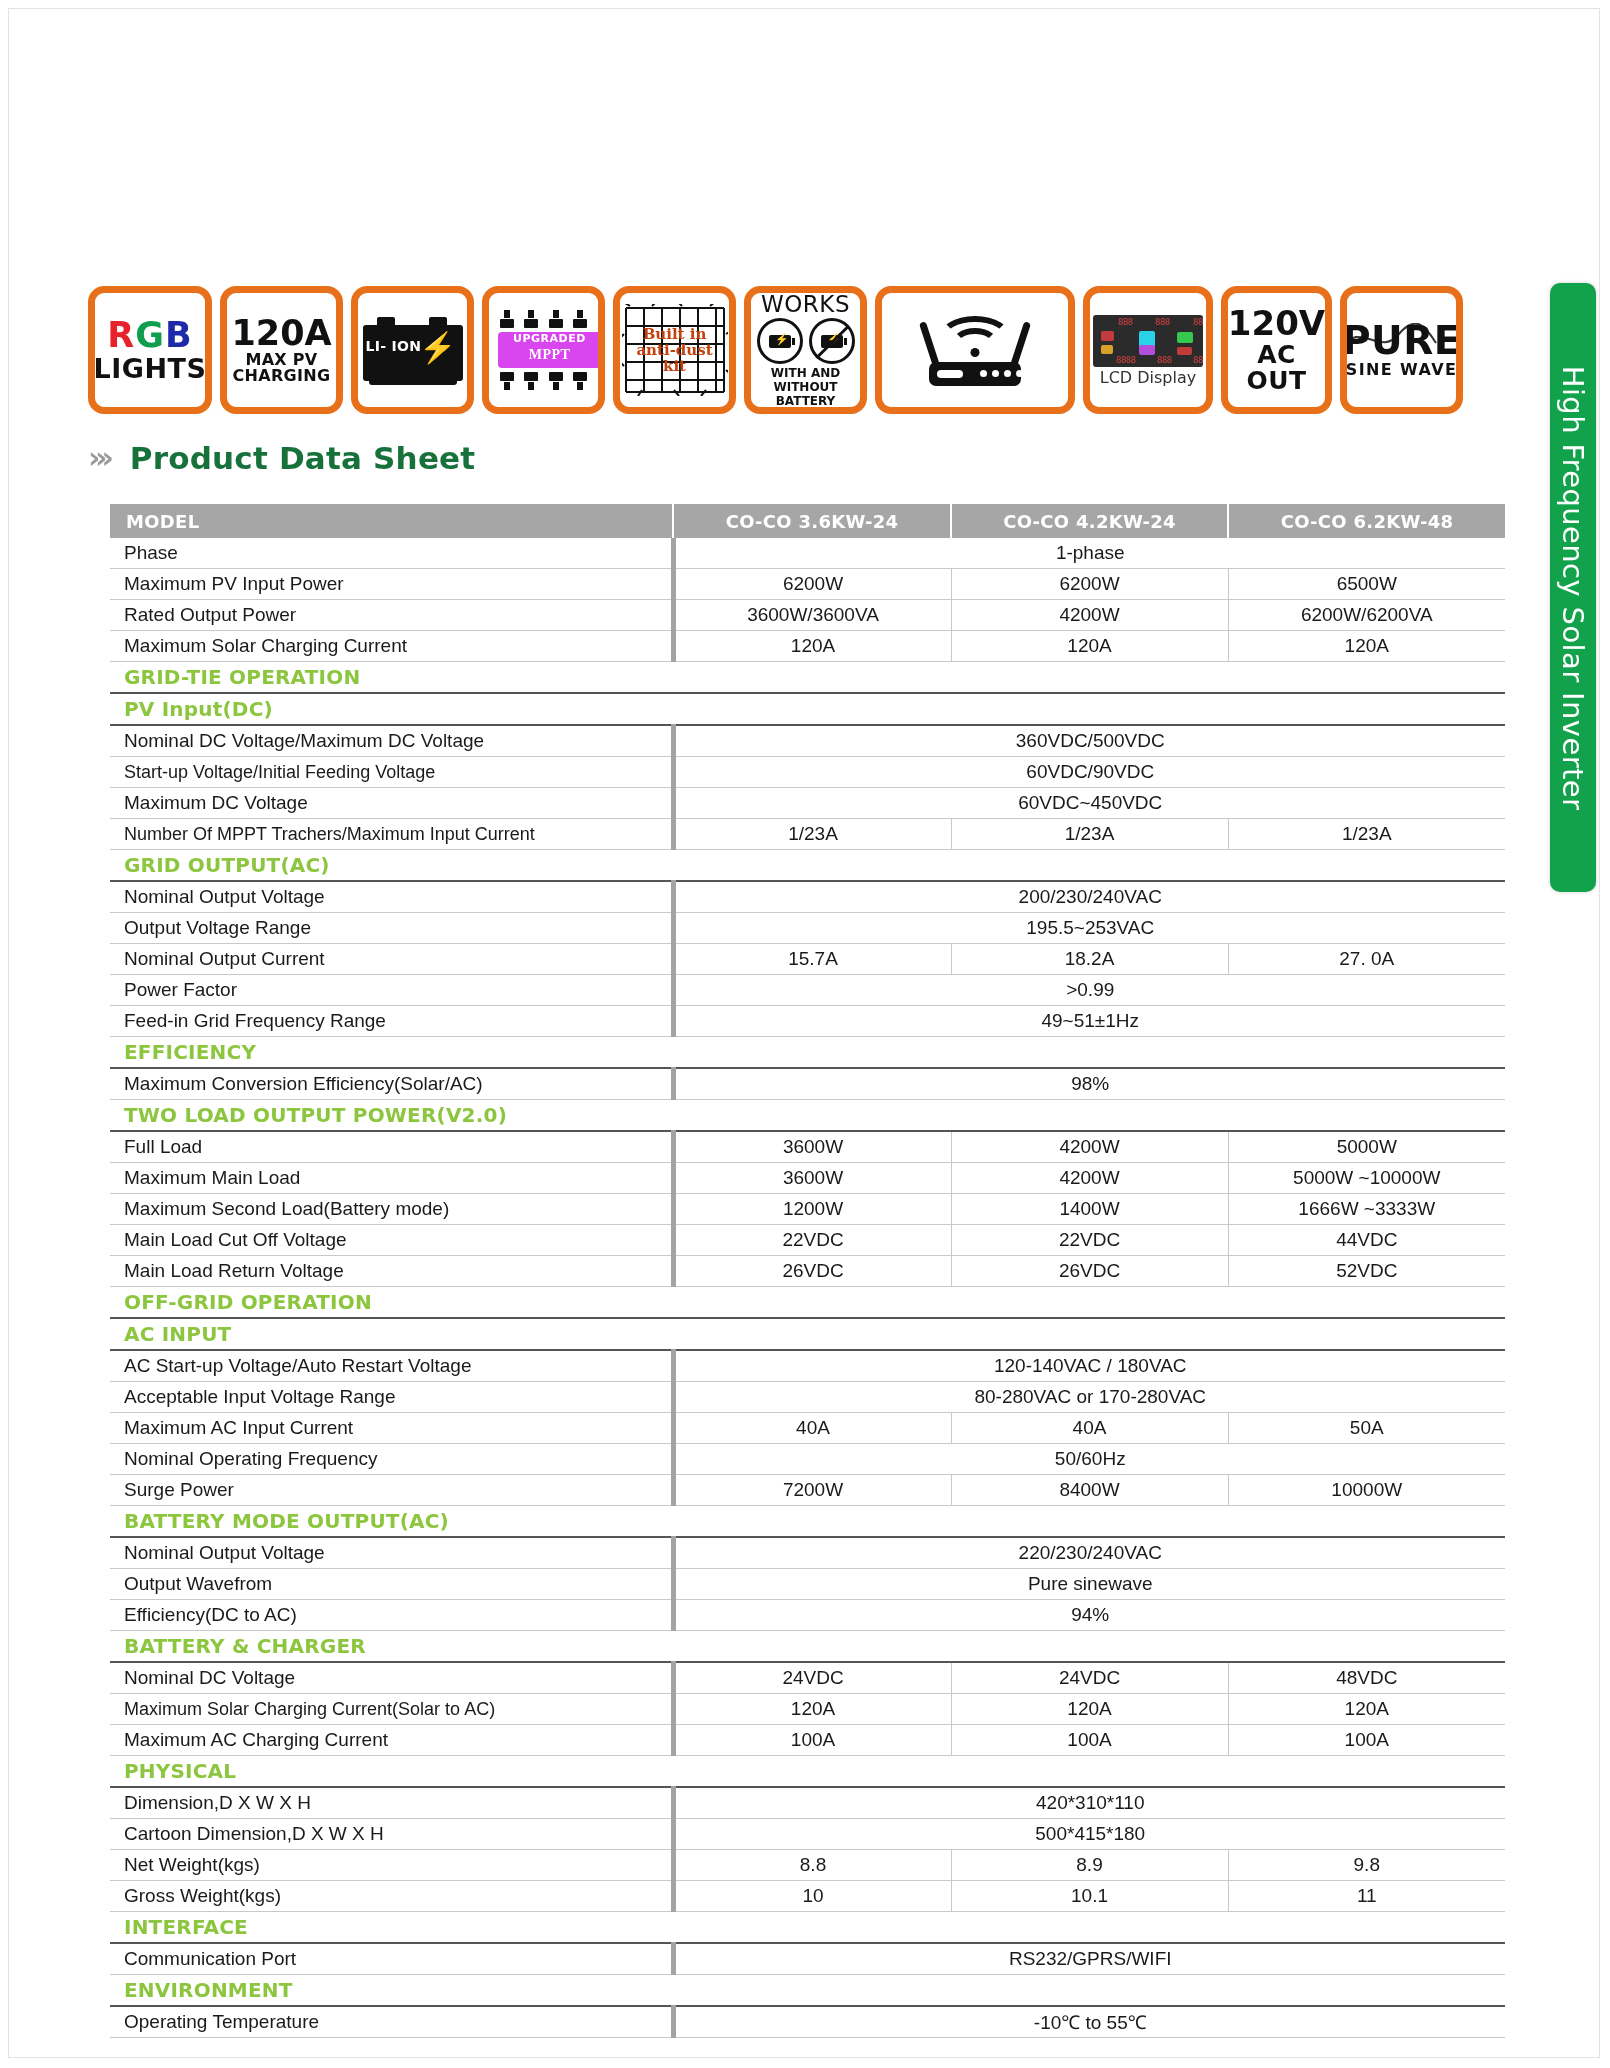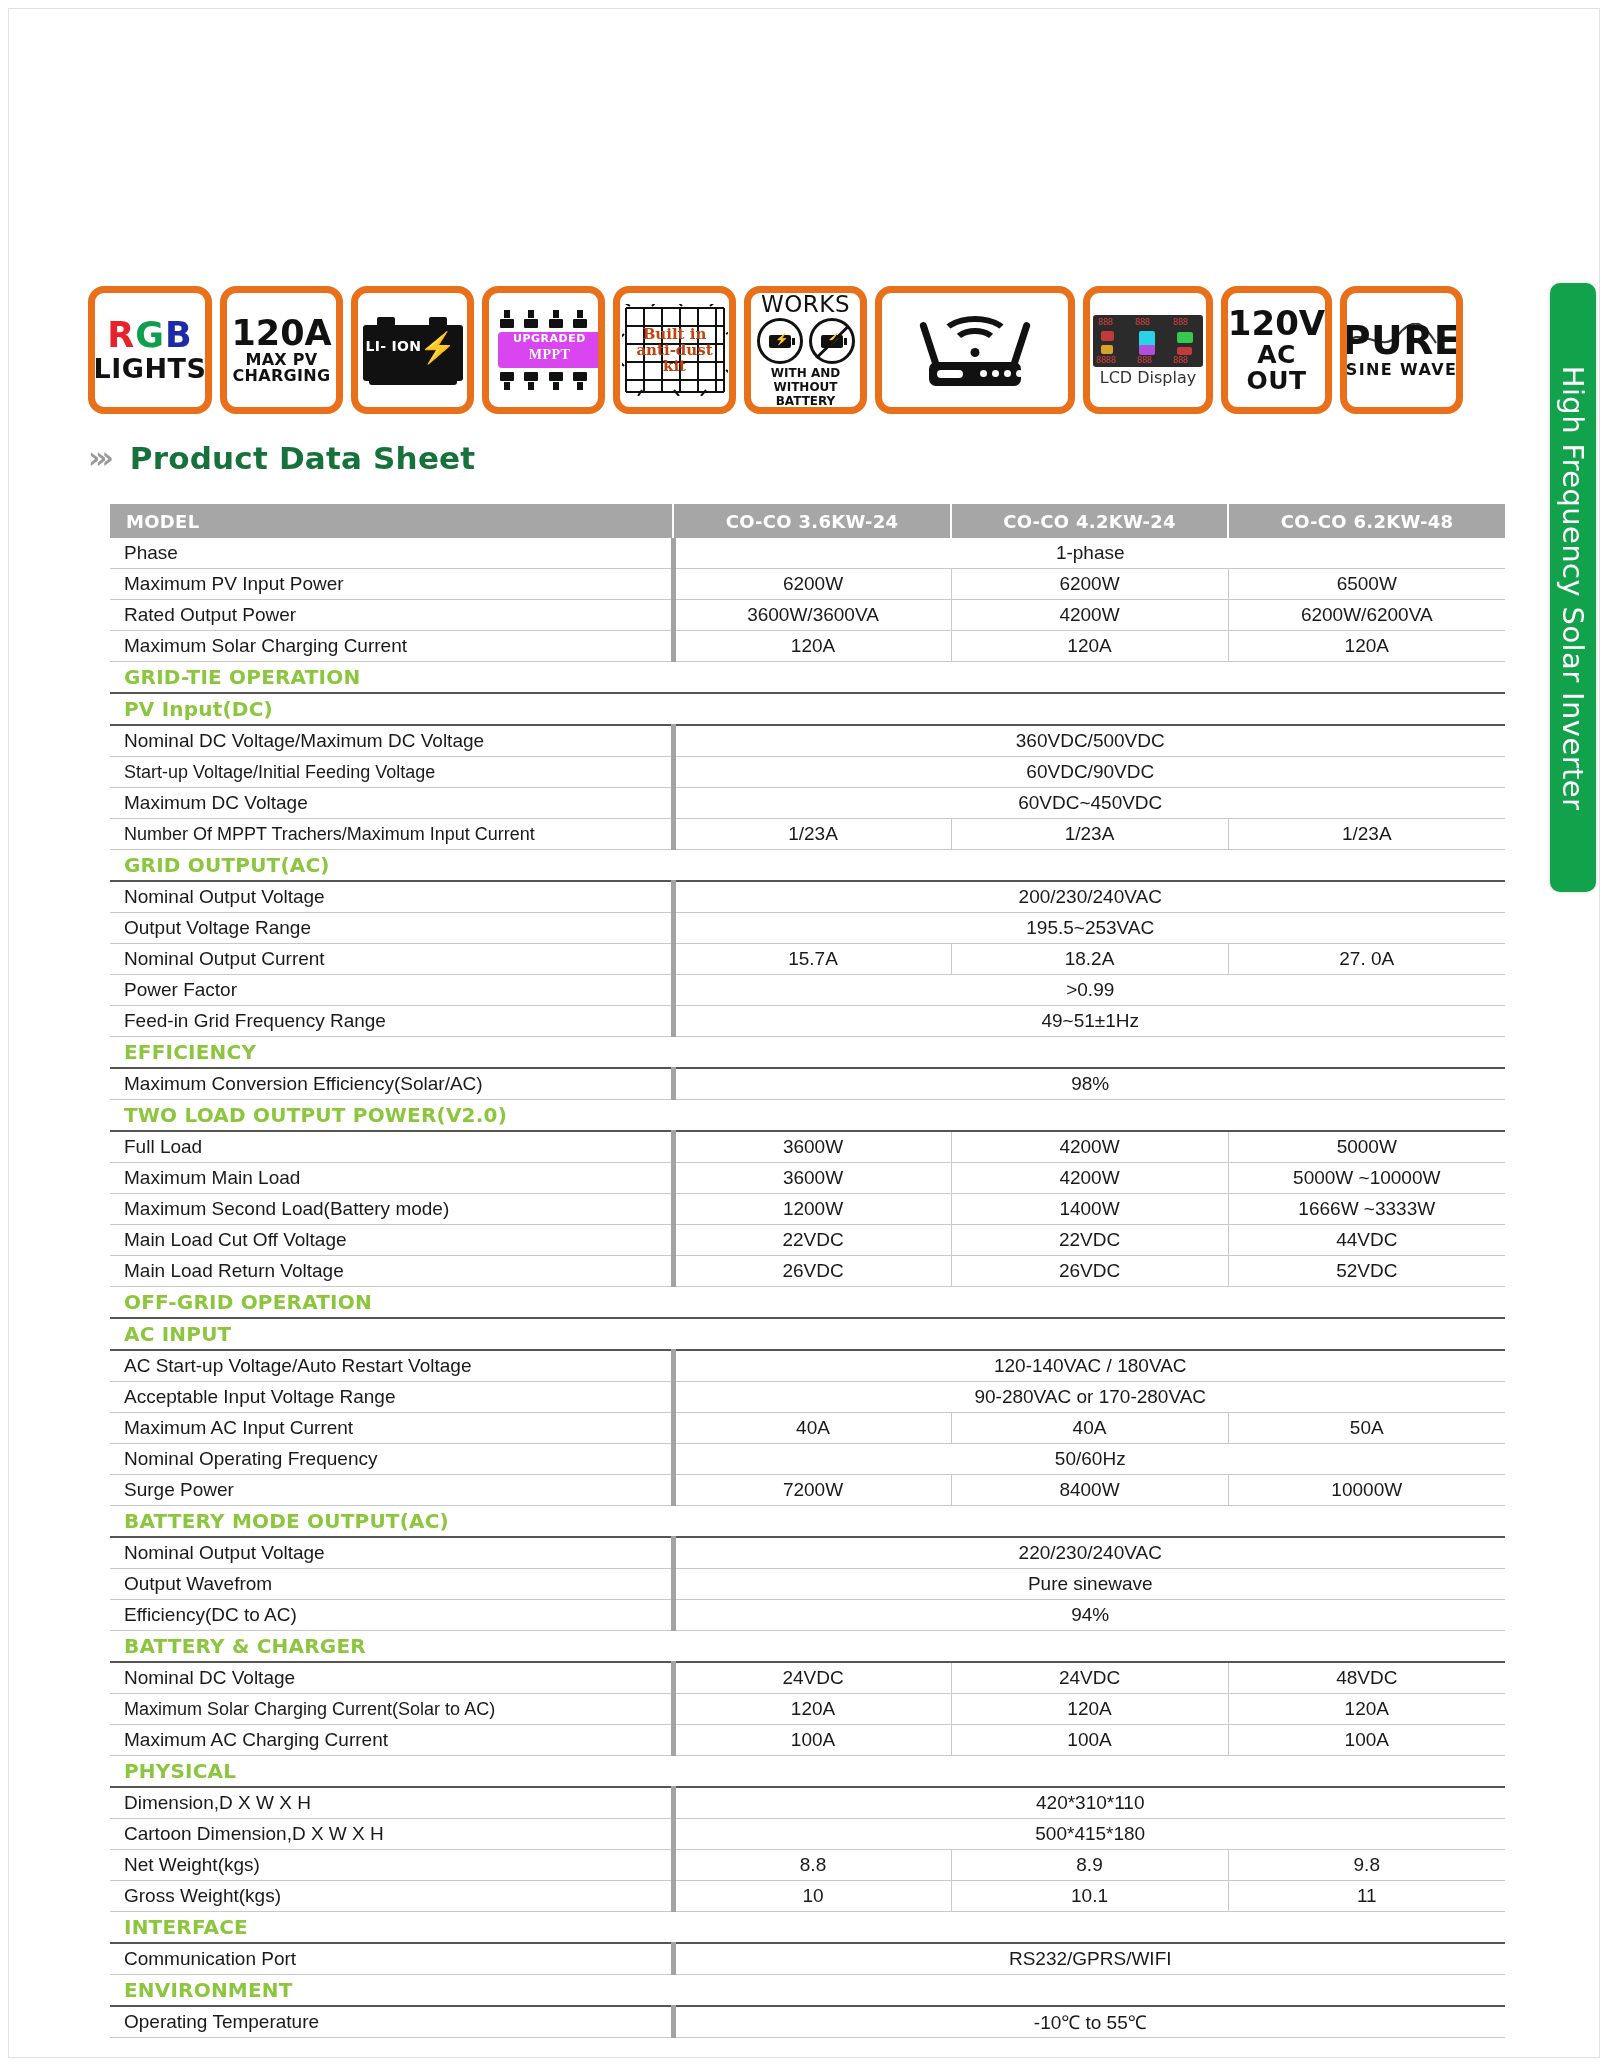--- a/index.html
+++ b/index.html
@@ -194,21 +194,21 @@
   .wave.w1 { width: 62px; height: 34px; top: 8px;}
   .wave.w2 { width: 36px; height: 22px; top: 20px;}
   .dot-c { position:absolute; left:50%; transform:translateX(-50%); top: 40px; width: 9px; height: 9px; background:#111; border-radius:50%;}
 
   
   .lcd-wrap { width: 110px; height: 70px; }
   .lcd-screen {
     width: 110px; height: 52px; background:#2b2b2b; border-radius:3px;
     position: relative; overflow:hidden;
   }
-  .seg { position:absolute; font-size:9px; color:#d24040; font-family:"DejaVu Sans Mono", monospace; letter-spacing:-0.5px;}
+  .seg { position:absolute; font-size:9px; color:#d24040; font-family:"DejaVu Sans Mono", monospace; letter-spacing:-0.5px;margin-left:20px;}
   .lcd-caption { font-size: 16px; color:#333; margin-top: 3px; font-family:"DejaVu Sans",sans-serif;}
   .lcd-box { position:absolute; border-radius:2px;}
 
   
   .acout-1 { font-size: 34px; font-weight:700; color:#111; font-family:"DejaVu Sans",sans-serif;}
   .acout-2 { font-size: 25px; font-weight:700; color:#111; letter-spacing:.4px; font-family:"DejaVu Sans",sans-serif;}
 
   
   .pure-wrap { position: relative; }
   .pure-1 { font-size: 39px; font-weight:700; color:#111; letter-spacing:.5px; font-family:"DejaVu Sans",sans-serif;}
@@ -648,21 +648,21 @@
         <tr class="sect">
           <td class="sect-label">AC INPUT</td>
           <td class="sect-blank" colspan="3"></td>
         </tr>
         <tr class="data">
           <td class="lab">AC Start-up Voltage/Auto Restart Voltage</td>
           <td class="val" colspan="3">120-140VAC / 180VAC</td>
         </tr>
         <tr class="data">
           <td class="lab">Acceptable Input Voltage Range</td>
-          <td class="val" colspan="3">90-280VAC or 170-280VAC</td>
+          <td class="val" colspan="3">80-280VAC or 170-280VAC</td>
         </tr>
         <tr class="data">
           <td class="lab">Maximum AC Input Current</td>
           <td class="val">40A</td>
           <td class="val">40A</td>
           <td class="val">50A</td>
         </tr>
         <tr class="data">
           <td class="lab">Nominal Operating Frequency</td>
           <td class="val" colspan="3">50/60Hz</td>

